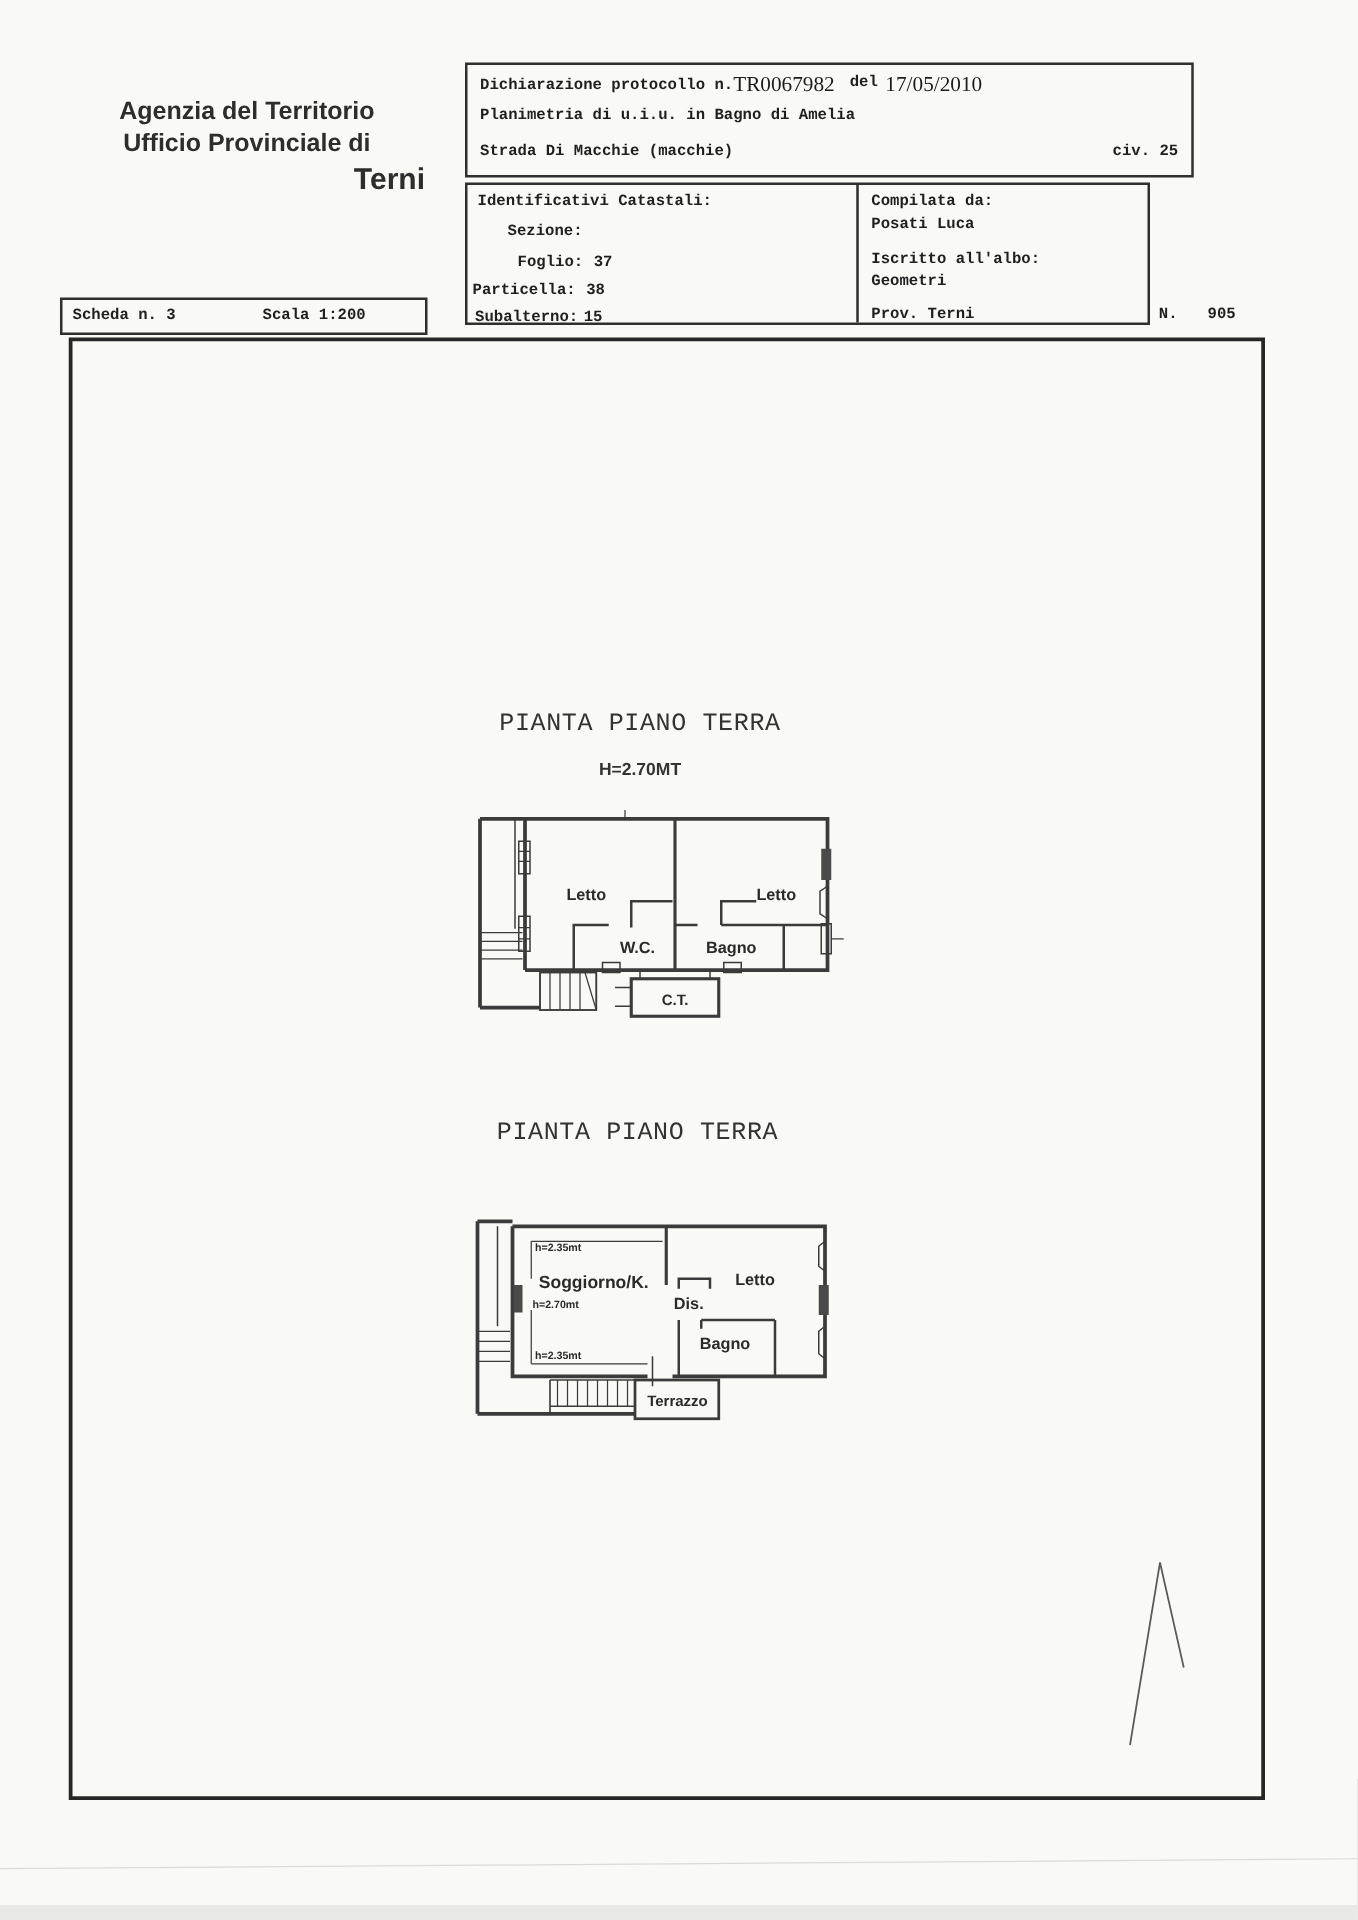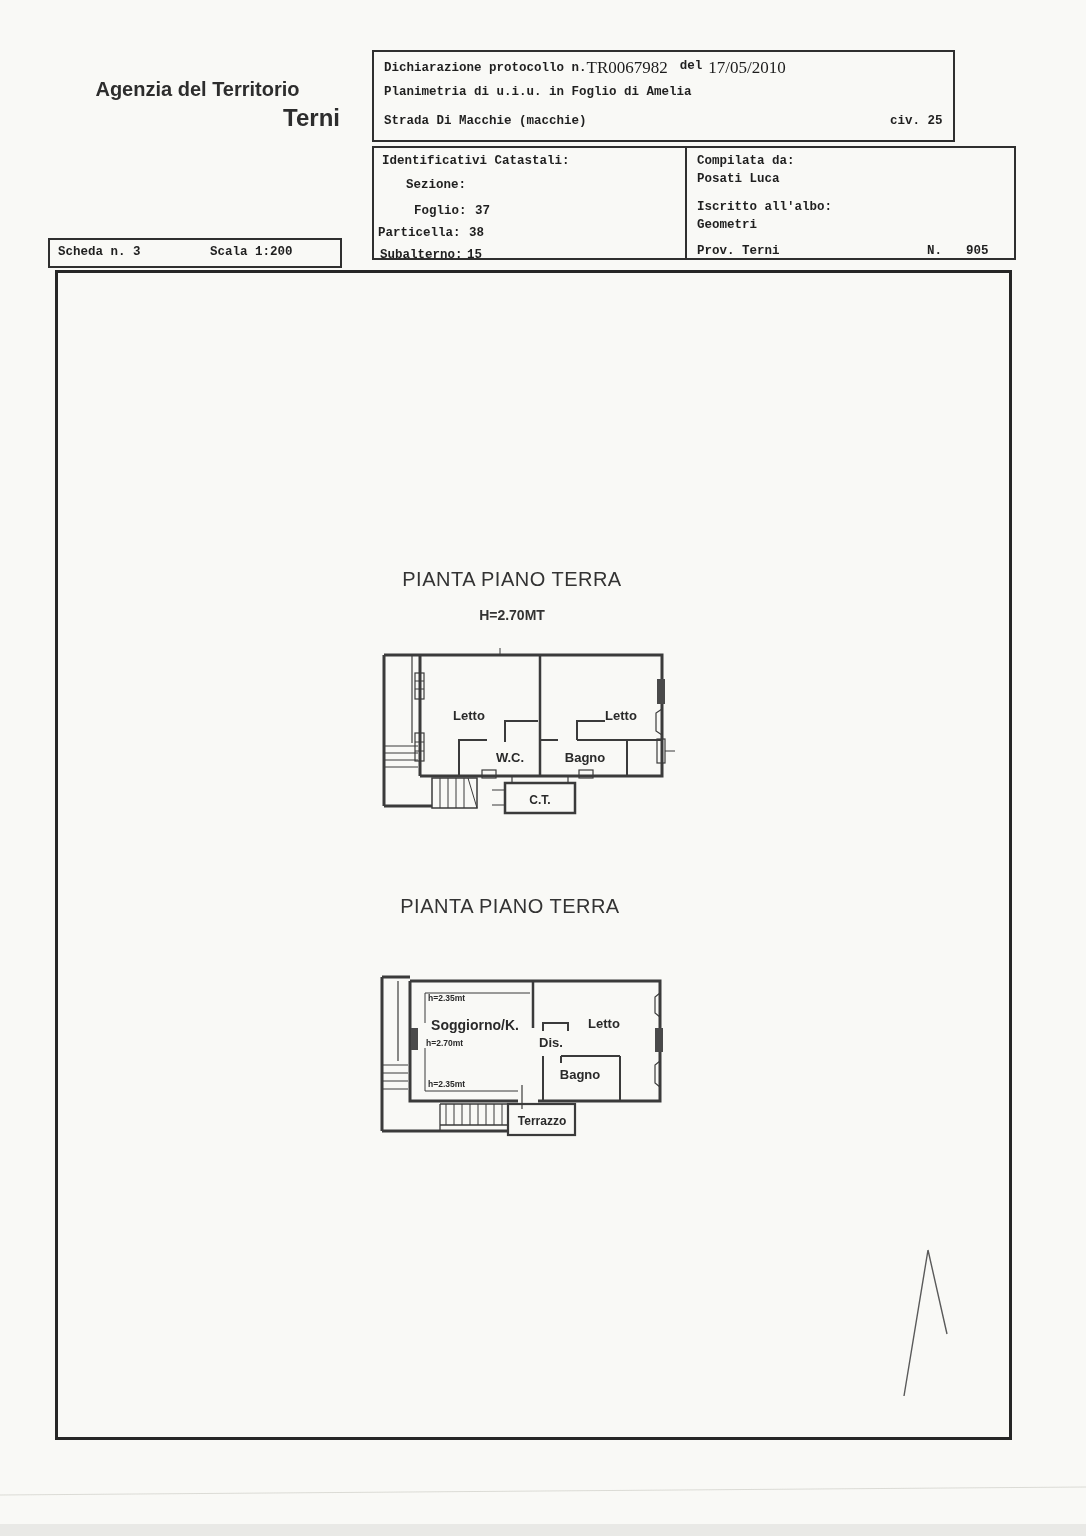--- a/index.html
+++ b/index.html
@@ -16,45 +16,46 @@
   .abs{position:absolute;}
   .box{position:absolute;border:2px solid #2f2f2f;box-sizing:border-box;background:transparent;}
   
   .agency{position:absolute;left:55px;top:76px;width:285px;text-align:center;color:#2d2d2d;font-weight:700;}
   .agency .l1{font-size:20px;line-height:26px;}
   .agency .l2{font-size:23px;line-height:30px;letter-spacing:0.5px;}
   .agency .l3{font-size:20px;line-height:26px;}
   .agency .l4{font-size:24px;line-height:32px;text-align:right;}
   
   .bigtitle{position:absolute;left:372px;width:280px;text-align:center;font-size:27px;letter-spacing:1px;color:#333;font-weight:400;}
-  .plantitle{position:absolute;width:280px;text-align:center;font-size:20px;letter-spacing:0.5px;color:#333;font-weight:400;}
+  .plantitle{position:absolute;width:280px;text-align:center;font-size:20px;letter-spacing:0.5px;color:#333;font-weight:400;font-family:Liberation Mono, monospace;}
   .htitle{position:absolute;left:372px;width:280px;text-align:center;font-size:14px;color:#333;font-weight:600;}
   svg text{font-family:"Liberation Sans",sans-serif;font-weight:700;fill:#2a2a2a;}
   .faint{position:absolute;}
 </style>
 </head>
 <body>
 
 <div class="page">
 
   <div class="agency">
     <div class="l1">Agenzia del Territorio</div>
+    <div class="l3">Ufficio Provinciale di</div>
     <div class="l4">Terni</div>
   </div>
 
   <div class="box" style="left:372px;top:50px;width:583px;height:92px;">
     <div class="abs" style="left:10px;top:4px;">
       <span class="mono">Dichiarazione protocollo n.</span><span class="serifval">TR0067982</span><span class="mono" style="margin-left:12px;position:relative;top:-2px;">del</span><span class="serifval" style="margin-left:6px;">17/05/2010</span>
     </div>
-    <div class="abs mono" style="left:10px;top:33px;">Planimetria di u.i.u. in Foglio di Amelia</div>
+    <div class="abs mono" style="left:10px;top:33px;">Planimetria di u.i.u. in Bagno di Amelia</div>
     <div class="abs mono" style="left:10px;top:62px;">Strada Di Macchie (macchie)</div>
     <div class="abs mono" style="left:516px;top:62px;">civ. 25</div>
   </div>
 
-  <div class="box" style="left:372px;top:146px;width:644px;height:114px;">
+  <div class="box" style="left:372px;top:146px;width:548px;height:114px;">
     <div class="abs" style="left:311px;top:0;width:2px;height:110px;background:#2f2f2f;"></div>
 
     <div class="abs mono" style="left:8px;top:6px;">Identificativi Catastali:</div>
     <div class="abs mono" style="left:32px;top:30px;">Sezione:</div>
     <div class="abs" style="left:40px;top:52px;">
       <span class="mono">Foglio:</span>
       <span class="mono" style="margin-left:4px;">37</span>
     </div>
     <div class="abs" style="left:4px;top:74px;">
       <span class="mono">Particella:</span>

